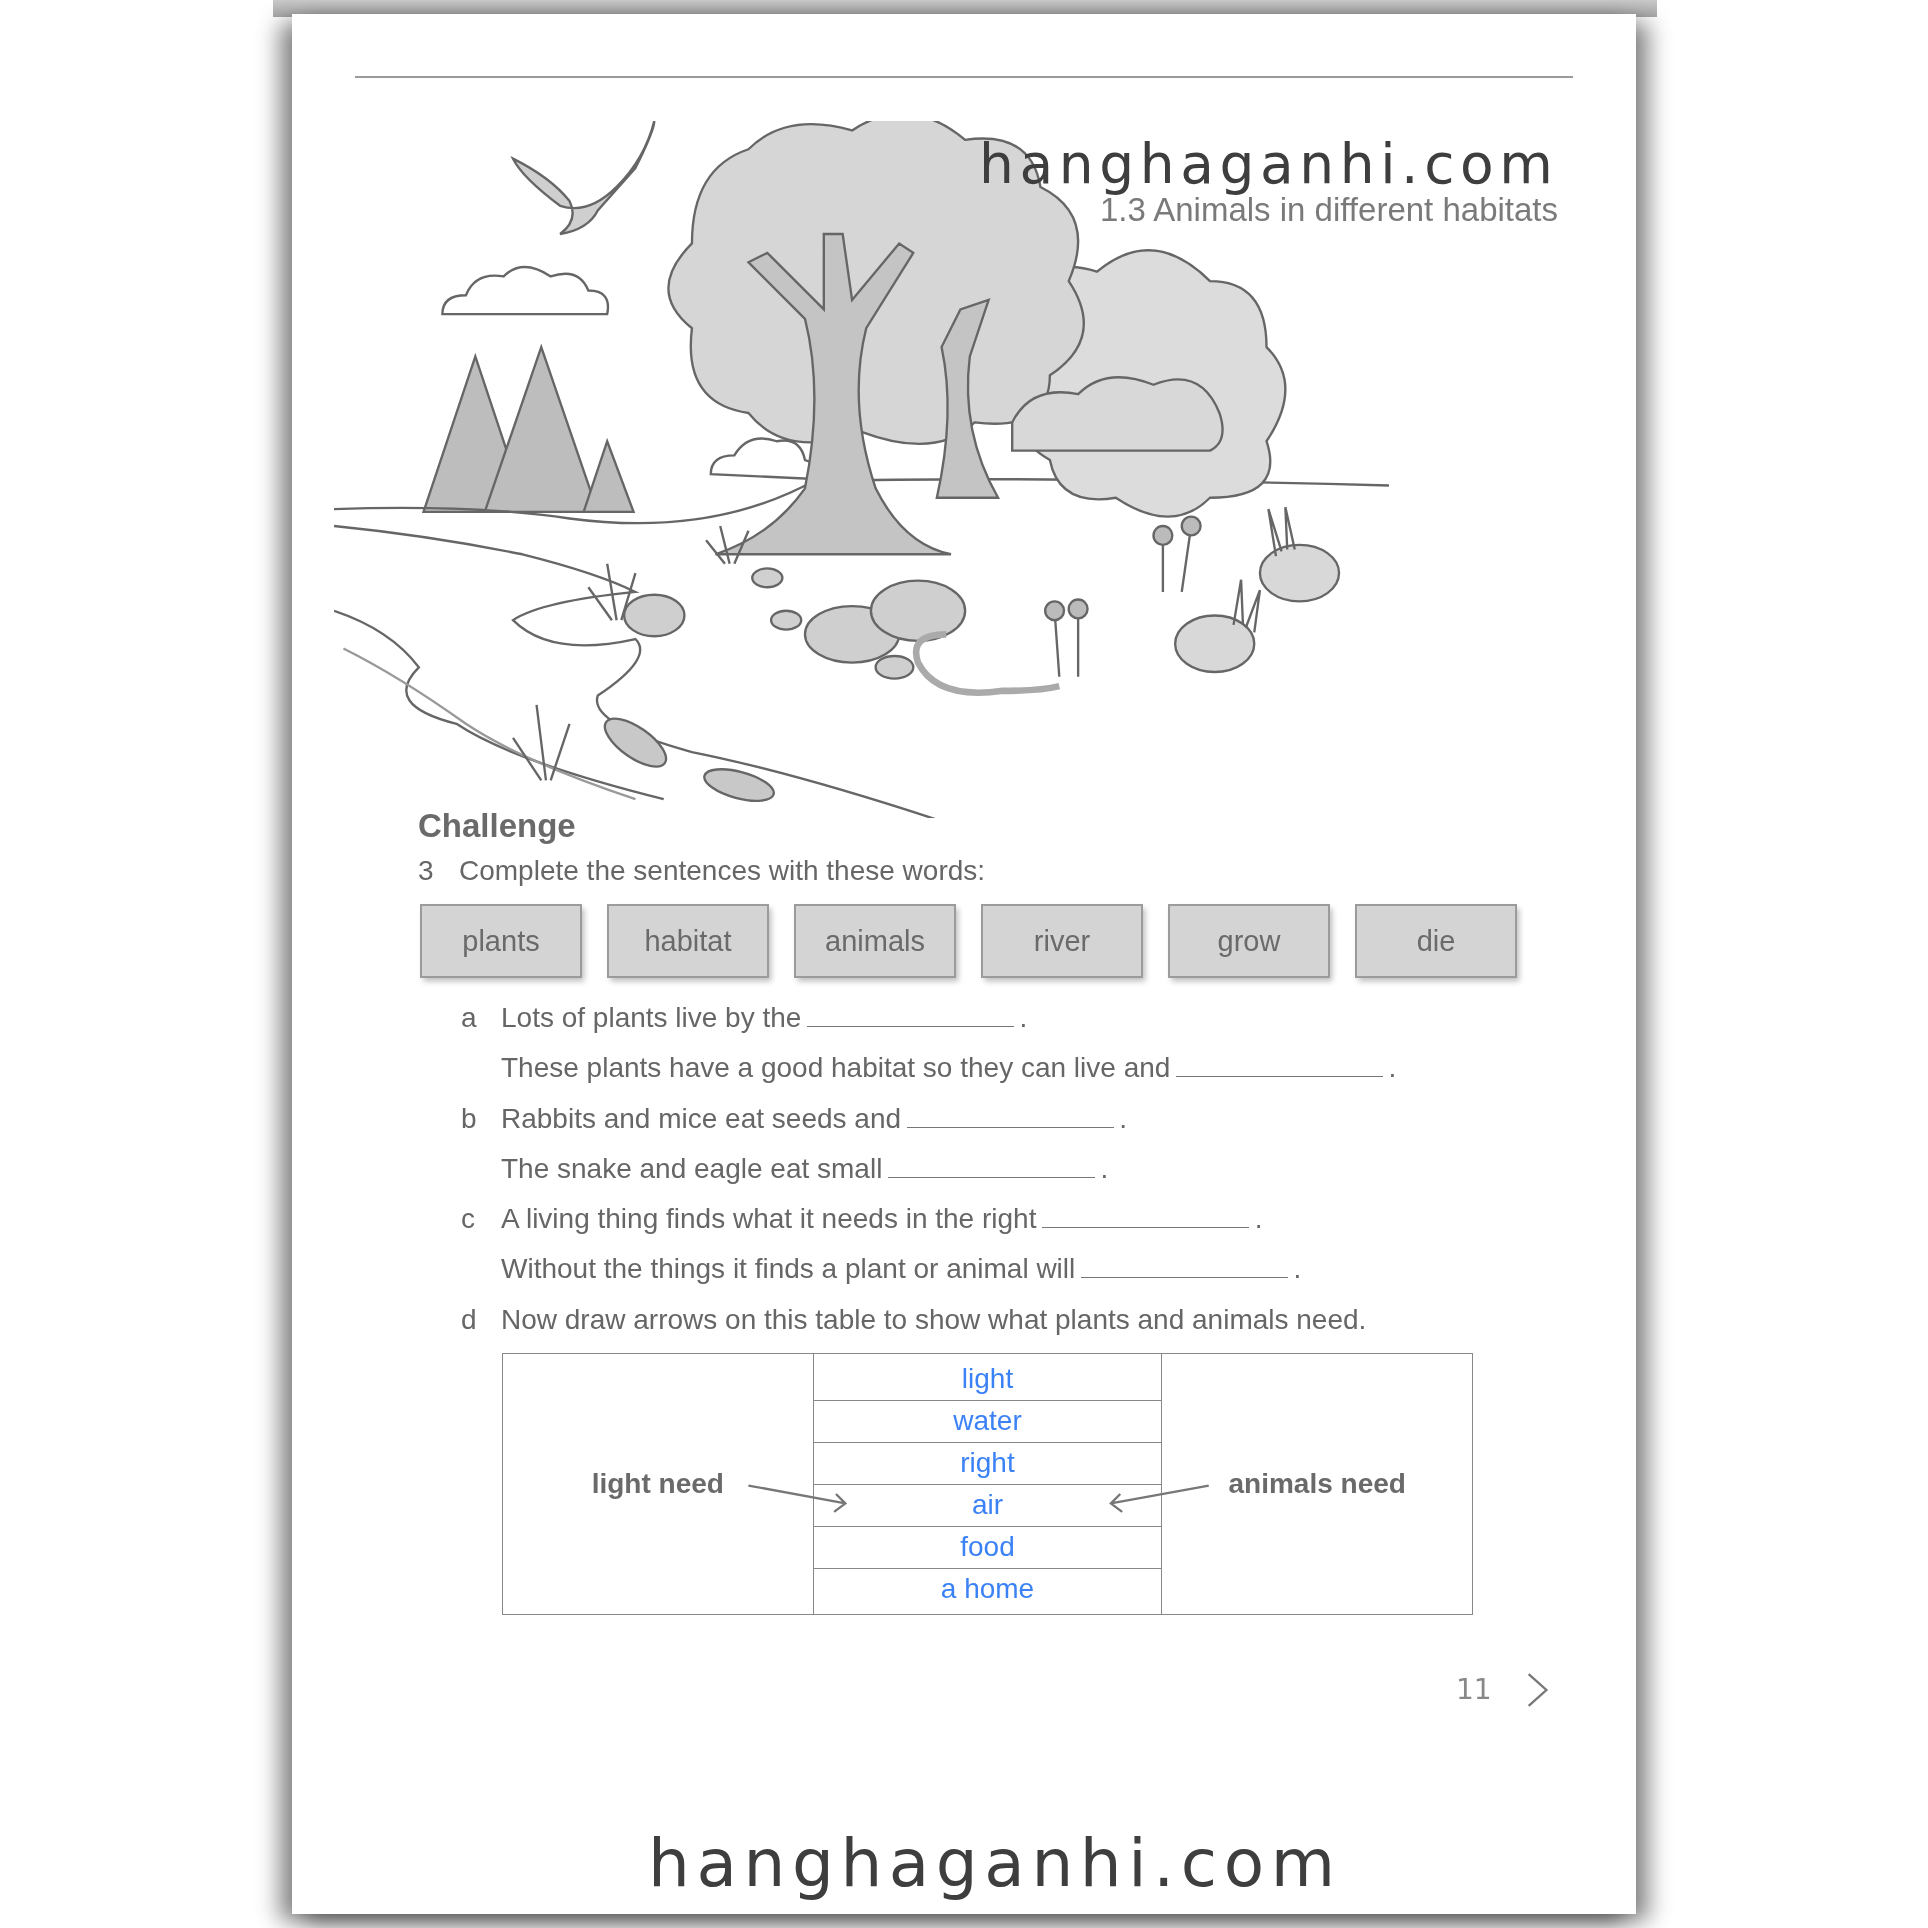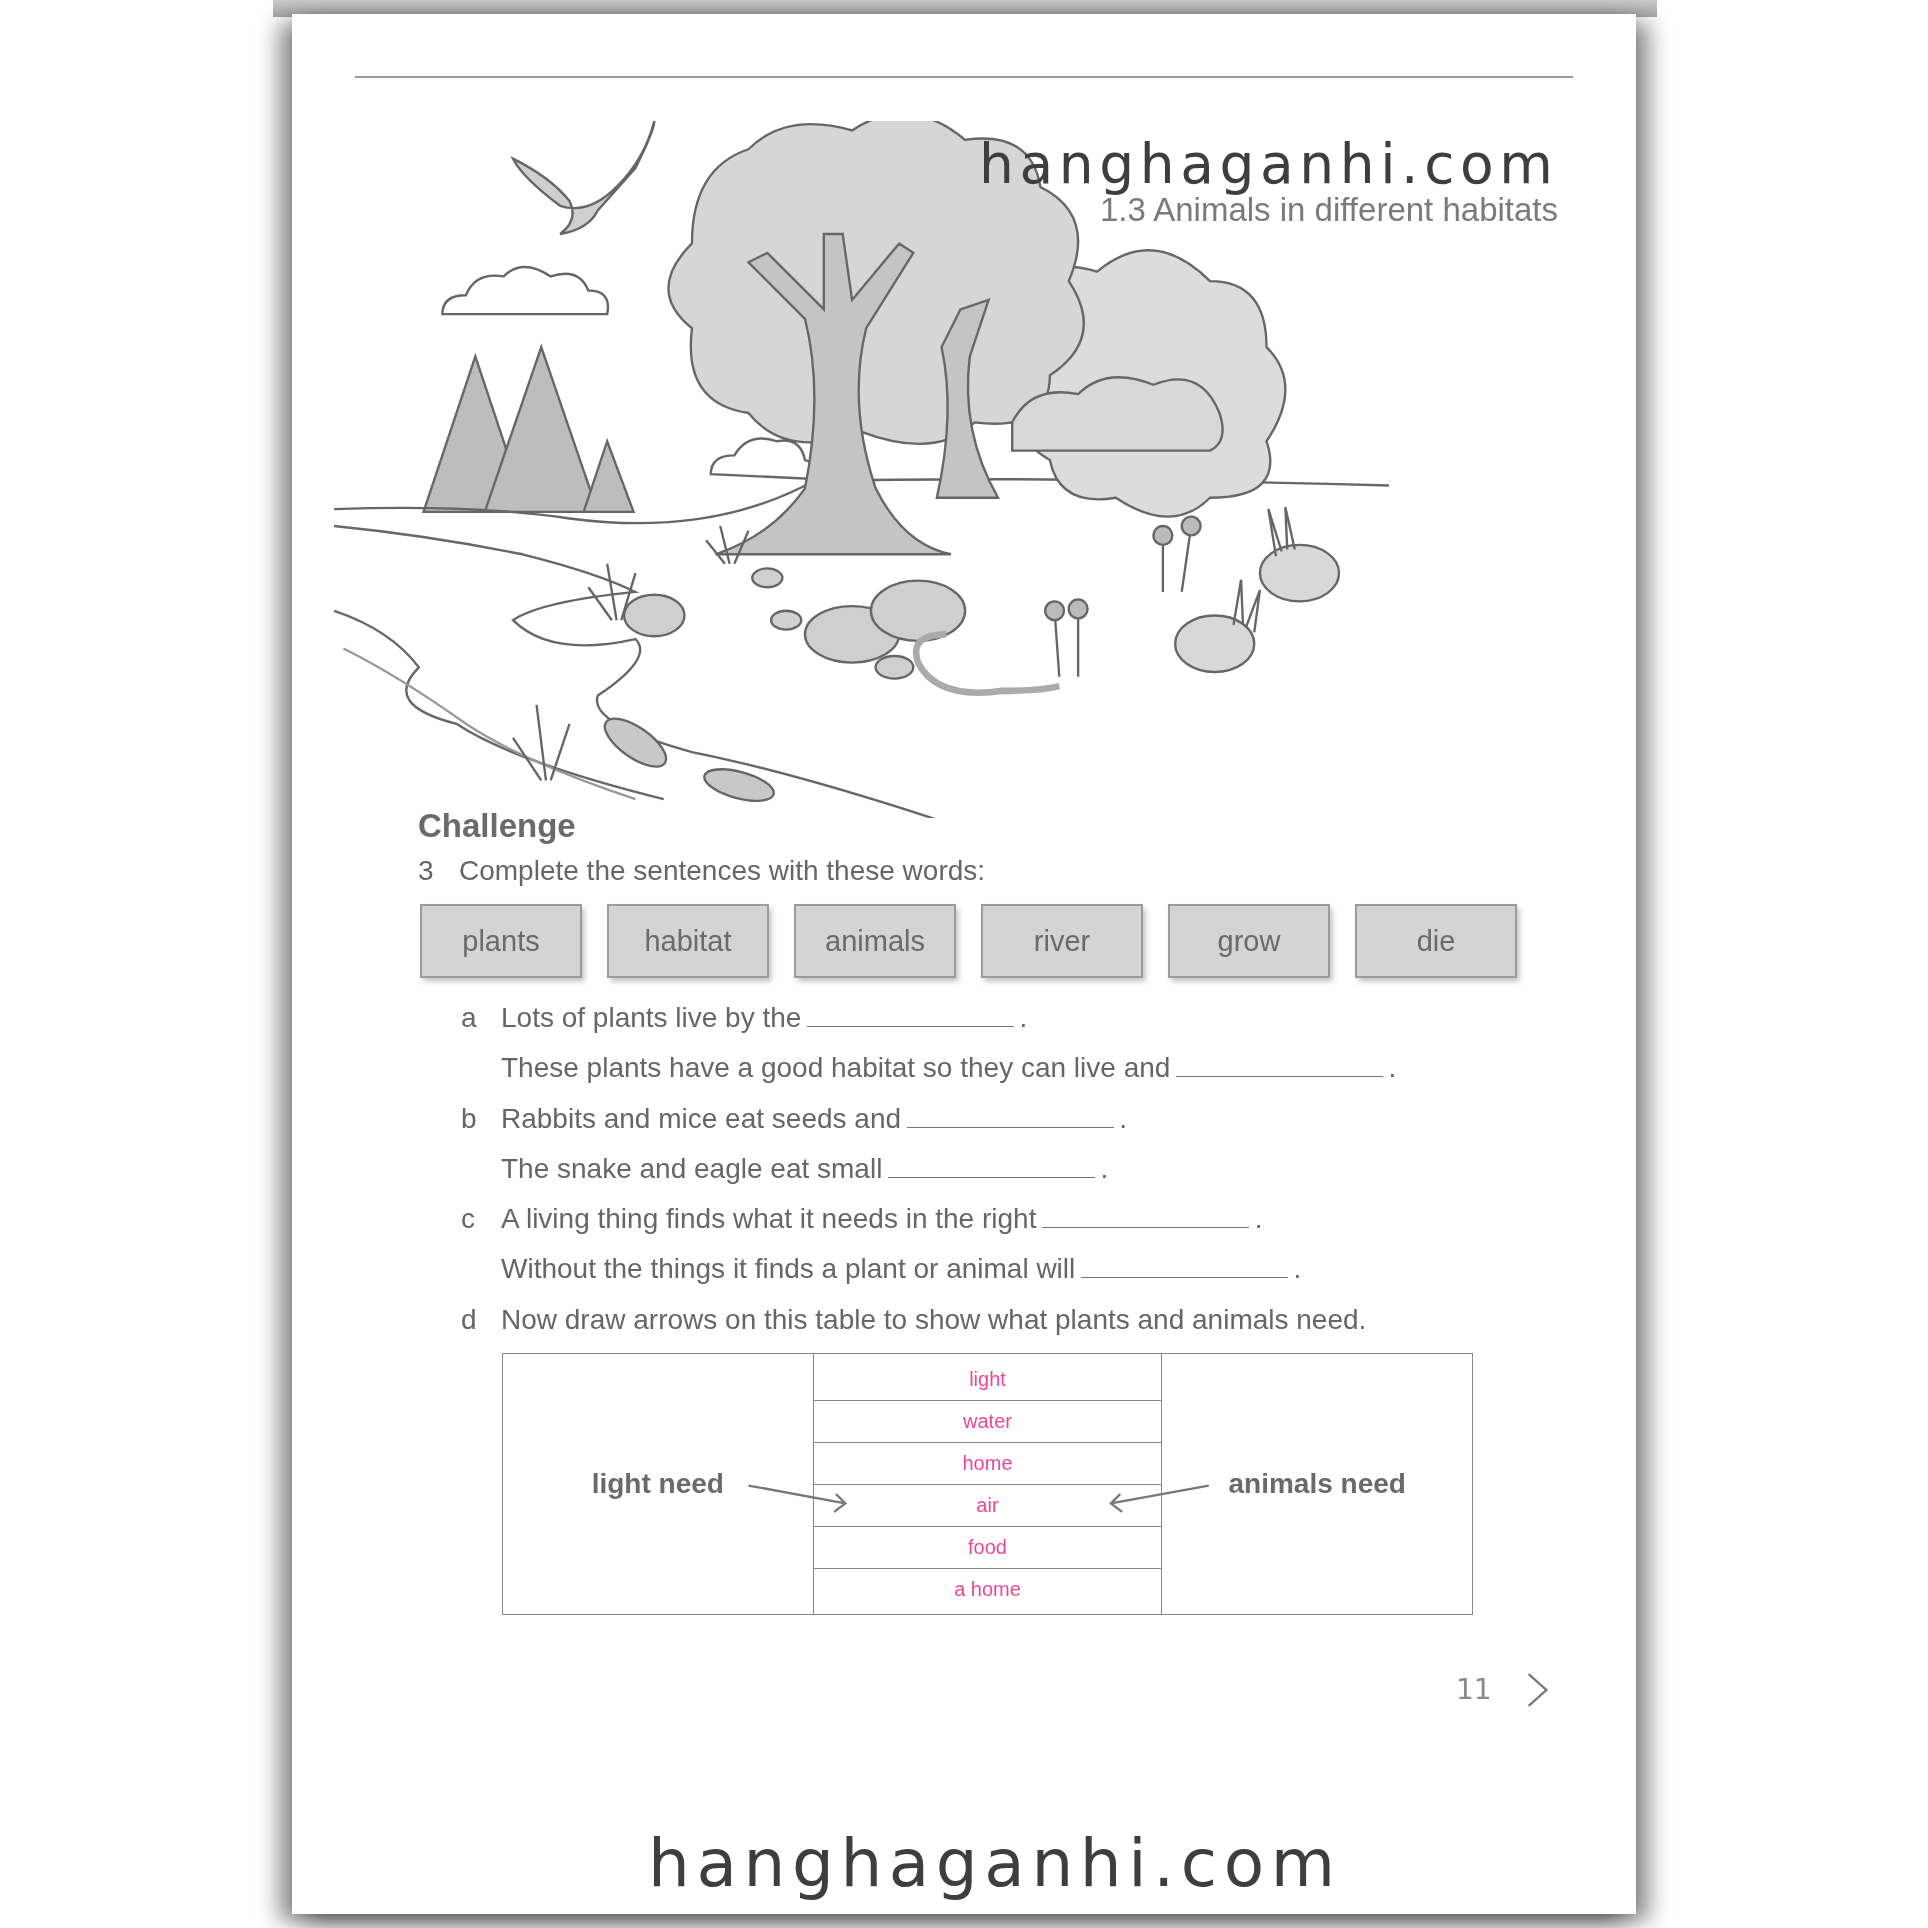--- a/index.html
+++ b/index.html
@@ -23,21 +23,21 @@
           box-shadow: 2.8px 3.8px 5.6px rgba(0,0,0,0.25); }
   .line { position:absolute; left:461px; font-size:28px; color:#666; white-space:nowrap; }
   .line .let { display:inline-block; width:40px; }
   .line .ind { display:inline-block; width:40px; }
   .blank { display:inline-block; width:207px; border-bottom:1.9px solid #777; margin:0 5.6px; vertical-align:baseline; height:0.9px; }
   table.needs { position:absolute; left:502px; top:1353px; width:971px; height:262px; border-collapse:collapse;
                 border:1.9px solid #888; }
   table.needs td { border:1.9px solid #888; padding:0; }
   .side { width:309px; text-align:center; font-weight:bold; font-size:28px; color:#6a6a6a; position:relative; }
   .mid { width:347px; }
-  .mid div { height:41px; border-bottom:1.9px solid #888; display:flex; align-items:center; justify-content:center; font-size:20px; color:#ec4899; }
+  .mid div { height:41px; border-bottom:1.9px solid #888; display:flex; align-items:center; justify-content:center; font-size:28px; color:#3b82f6; }
   .mid div:last-child { border-bottom:none; }
   .pgnum { position:absolute; left:1456px; top:1673px; font-size:28px; color:#888; font-family:"DejaVu Sans", sans-serif; }
   .next { position:absolute; left:1524px; top:1671px; width:28px; height:38px; }
   .wm-bottom { position:absolute; left:648px; top:1825px; font-family:"DejaVu Sans", sans-serif;
                font-size:66px; letter-spacing:6.6px; color:#3e3e3e; }
   .arrow-svg { position:absolute; left:0; top:0; }
 </style>
 </head>
 <body>
 
@@ -153,21 +153,21 @@
 
 <table class="needs">
   <tbody>
       <tr>
     <td class="side">
       <span>light need</span>
     </td>
     <td class="mid">
       <div>light</div>
       <div>water</div>
-      <div>home</div>
+      <div>right</div>
       <div>air</div>
       <div>food</div>
       <div>a home</div>
     </td>
     <td class="side">
       <span>animals need</span>
     </td>
   </tr>
 </tbody>
   </table>

